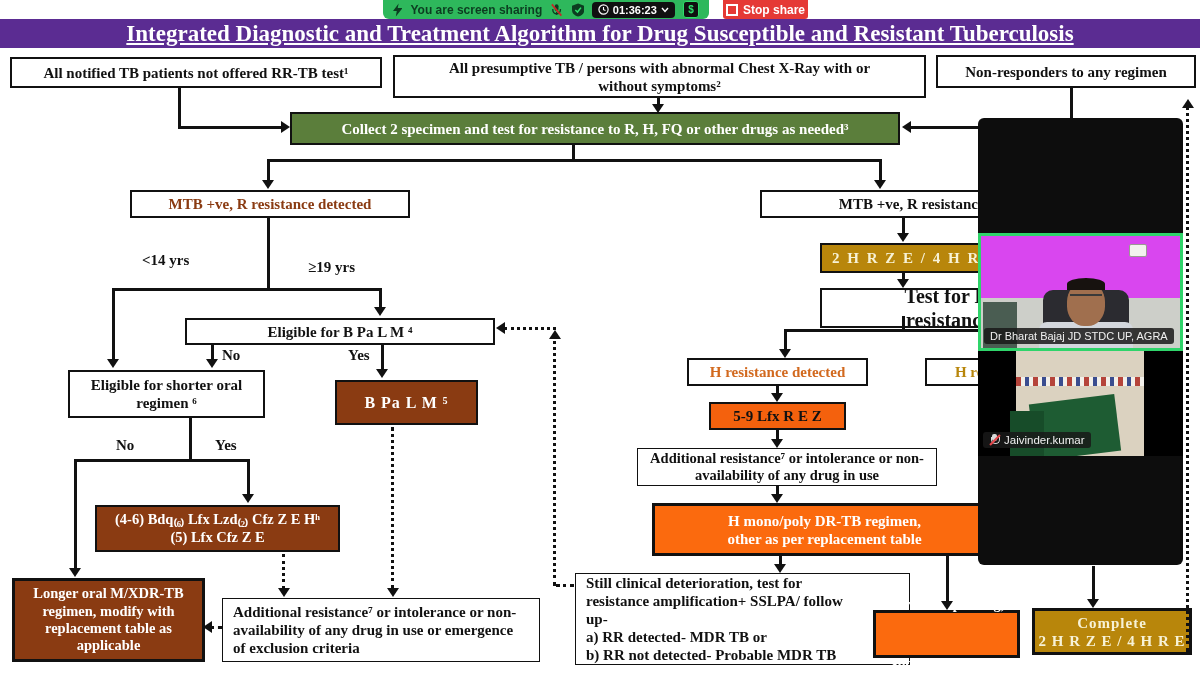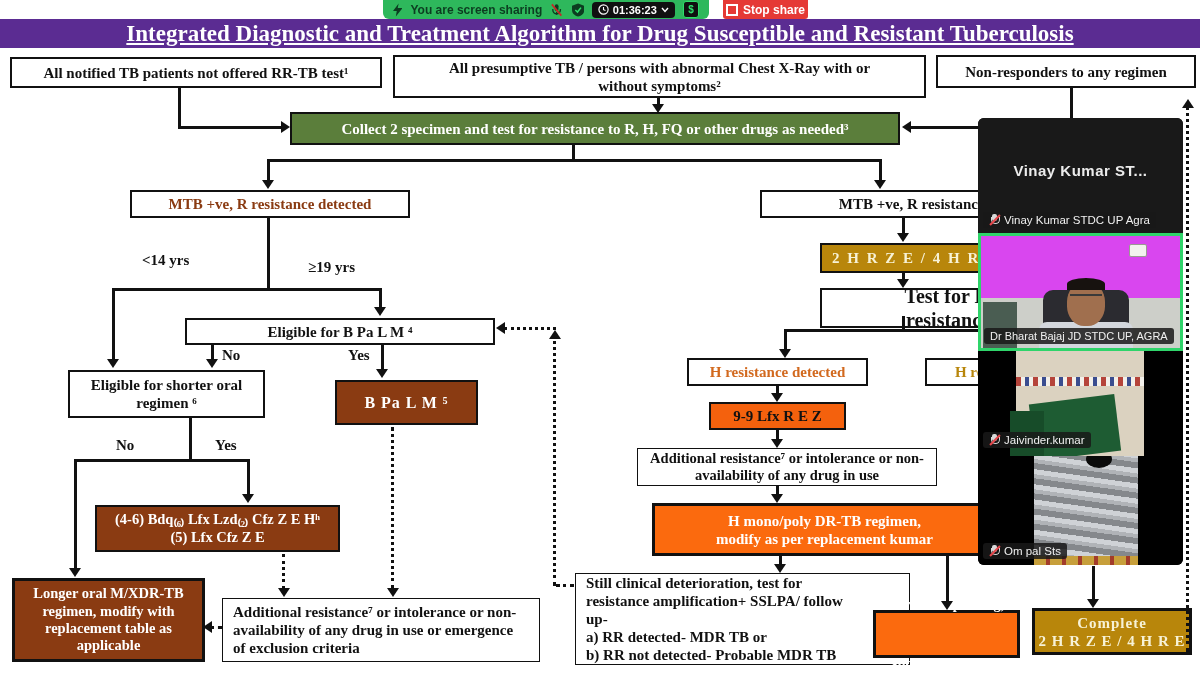--- a/index.html
+++ b/index.html
@@ -155,30 +155,30 @@
   </div>
 
 <div class="box" style="left:687px;top:358px;width:181px;height:28px;font-size:15px;color:#d2691e;">
     <span>H resistance detected</span>
   </div>
 <div class="box" style="left:925px;top:358px;width:220px;height:28px;font-size:15px;color:#b8860b;">
     <span>H resistance not detected</span>
   </div>
 
 <div class="box" style="left:709px;top:402px;width:137px;height:28px;font-size:15px;background:#f4610d;color:#111;">
-    <span>9-9 Lfx R E Z</span>
+    <span>5-9 Lfx R E Z</span>
   </div>
 
 <div class="box" style="left:637px;top:448px;width:300px;height:38px;font-size:14.5px;border-width:1.5px;padding:0 10px;">
     <span>Additional resistance⁷ or intolerance or non-availability of any drug in use</span>
   </div>
 
 <div class="box orange" style="left:652px;top:503px;width:345px;height:53px;font-size:15px;border-width:3px;">
   <span>H mono/poly DR-TB regimen,</span>
-    <span>modify as per replacement kumar</span>
+    <span>other as per replacement table</span>
 </div>
 
 <div class="box" style="left:575px;top:573px;width:335px;height:92px;font-size:15px;border-width:1.5px;align-items:flex-start;text-align:left;padding:4px 10px;justify-content:center;">
   <span style="display:block">Still clinical deterioration, test for</span>
   <span style="display:block">resistance amplification+ SSLPA/ follow</span>
   <span style="display:block">up-</span>
   <span style="display:block">a)   RR detected- MDR TB or</span>
   <span style="display:block">b)   RR not detected- Probable MDR TB</span>
 </div>
 
@@ -256,31 +256,20 @@
   <div class="dotv" style="left:391px;top:427px;height:162px;"></div>
   <div class="arr a-down" style="left:387px;top:588px;"></div>
   <div class="doth" style="left:210px;top:626px;width:12px;"></div>
   <div class="arr a-left" style="left:203px;top:621px;"></div>
   <div class="dotv" style="left:1186px;top:106px;height:546px;"></div>
   <div class="arr a-up" style="left:1182px;top:99px;"></div>
 </div>
 
 <div class="vpanel">
 
-  <div class="tile" style="top:0;height:115px;background:#191919;">
-    <div style="position:absolute;left:0;top:44px;width:205px;text-align:center;color:#ececec;font-size:15px;font-weight:bold;letter-spacing:.5px;">Vinay Kumar ST...</div>
-    <div class="name-pill" style="left:5px;bottom:5px;">
-      <span class="micoff">
-          <span class="body"></span>
-          <span class="stand"></span>
-          <span class="slash"></span>
-        </span>
-      <span>Vinay Kumar STDC UP Agra</span>
-    </div>
-  </div>
 
   <div class="tile" style="top:115px;height:118px;border:3px solid #2fd46a;background:#d946ef;">
     <div style="position:absolute;left:0;top:62px;width:200px;height:56px;background:#cdcfc9;"></div>
     <div style="position:absolute;left:148px;top:8px;width:16px;height:11px;background:#f2f2ee;border:1px solid #9a9a92;border-radius:2px;"></div>
     <div style="position:absolute;left:2px;top:66px;width:34px;height:46px;background:#4a5d52;"></div>
     <div style="position:absolute;left:62px;top:54px;width:86px;height:60px;background:#2b2b30;border-radius:10px 10px 0 0;"></div>
     <div style="position:absolute;left:58px;top:86px;width:94px;height:32px;background:#d3d7dd;border-radius:8px 8px 0 0;"></div>
     <div style="position:absolute;left:86px;top:46px;width:38px;height:44px;background:#a06f4e;border-radius:45%;"></div>
     <div style="position:absolute;left:86px;top:42px;width:38px;height:12px;background:#17120f;border-radius:50% 50% 0 0;"></div>
     <div style="position:absolute;left:89px;top:58px;width:32px;height:5px;border-top:2px solid #3a3a3a;"></div>
@@ -298,27 +287,13 @@
     <div class="name-pill" style="left:5px;bottom:8px;">
       <span class="micoff">
           <span class="body"></span>
           <span class="stand"></span>
           <span class="slash"></span>
         </span>
       <span>Jaivinder.kumar</span>
     </div>
   </div>
 
-  <div class="tile" style="top:338px;height:109px;background:#000;">
-    <div style="position:absolute;left:56px;top:0;width:104px;height:109px;background:repeating-linear-gradient(8deg,#cfd2d6 0 5px,#85888c 5px 11px,#b0b3b7 11px 15px);">
-      <div style="position:absolute;left:52px;top:-6px;width:26px;height:18px;background:#0a0a0a;border-radius:50%;"></div>
-      <div style="position:absolute;left:0;bottom:0;width:104px;height:9px;background:repeating-linear-gradient(90deg,#c79f3b 0 12px,#a23c2a 12px 16px);"></div>
-    </div>
-    <div class="name-pill" style="left:5px;bottom:6px;">
-      <span class="micoff">
-          <span class="body"></span>
-          <span class="stand"></span>
-          <span class="slash"></span>
-        </span>
-      <span>Om pal Sts</span>
-    </div>
-  </div>
 </div>
 
 </body></html>

